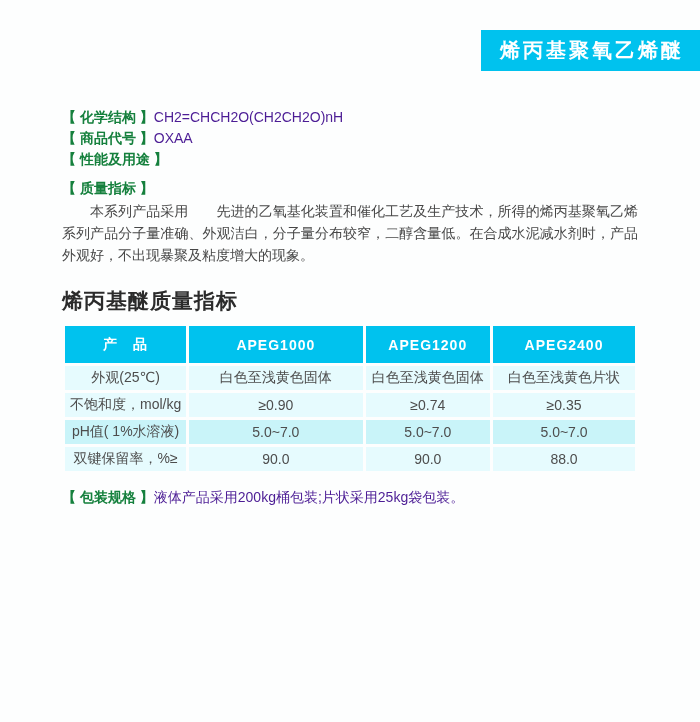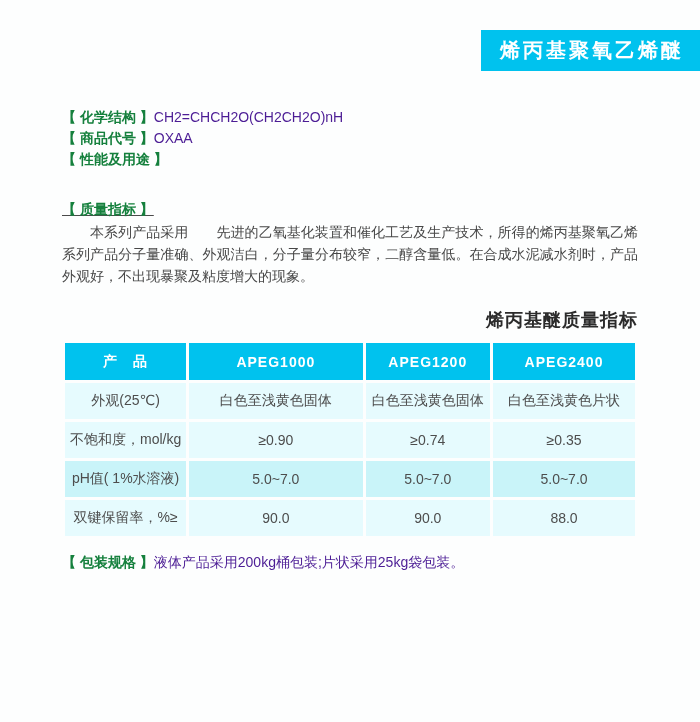--- a/index.html
+++ b/index.html
@@ -41,25 +41,25 @@
 
   .para {
     font-size:14px;
     line-height:22px;
     text-align:justify;
     text-indent:2em;
     color:#474747;
     margin:1px 0 0 0;
   }
 
-  .section-gap { margin-top:29px;text-decoration:underline; }
+  .section-gap { margin-top:8px; }
 
   .table-title {
-    text-align:right;
-    font-size:18px;
+    text-align:left;
+    font-size:21px;
     font-weight:bold;
     color:#2b2b2b;
     margin:21px 0 8px 0;
     letter-spacing:1px;
   }
 
   table.spec {
     width:100%;
     border-collapse:separate;
     border-spacing:3px;
@@ -69,21 +69,21 @@
   table.spec th {
     background:#00c2ee;
     color:#ffffff;
     font-weight:bold;
     height:37px;
     text-align:center;
     letter-spacing:1px;
     margin-left:36px;
   }
   table.spec td {
-    height:36px;
+    height:24px;
     text-align:center;
     color:#4d4d4d;
   }
   table.spec tr.row-light td { background:#e6fbfe; }
   table.spec tr.row-dark  td { background:#c9f4f9; }
   col.c0 { width:21.6%; }
   col.c1 { width:30.9%; }
   col.c2 { width:22.2%; }
   col.c3 { width:25.3%; }
 

